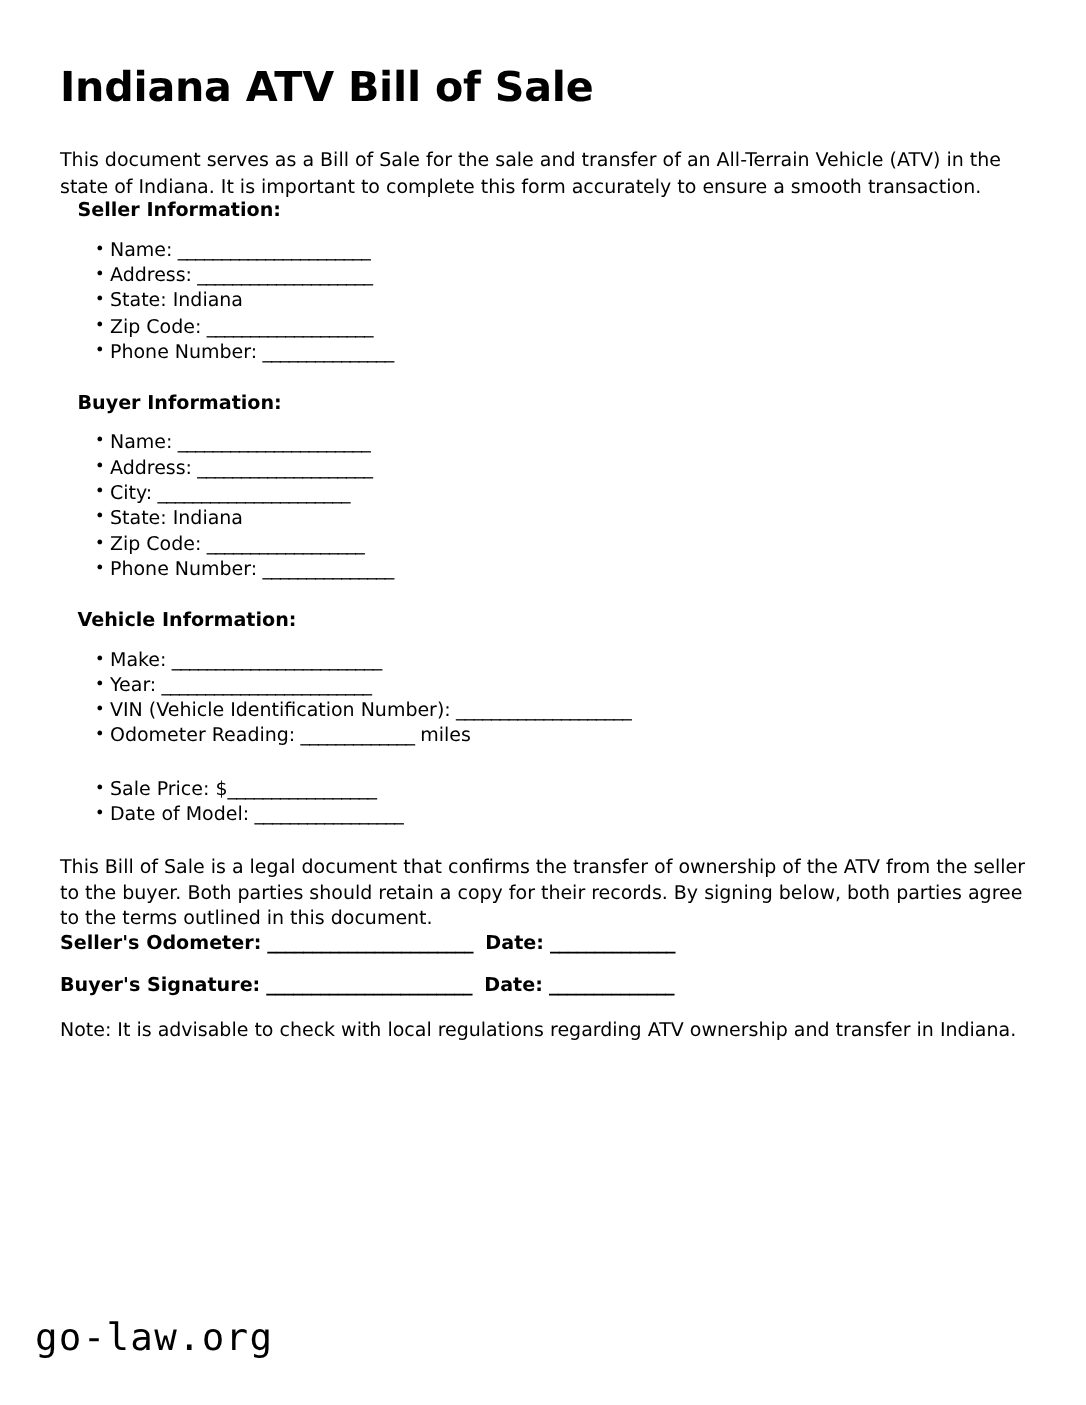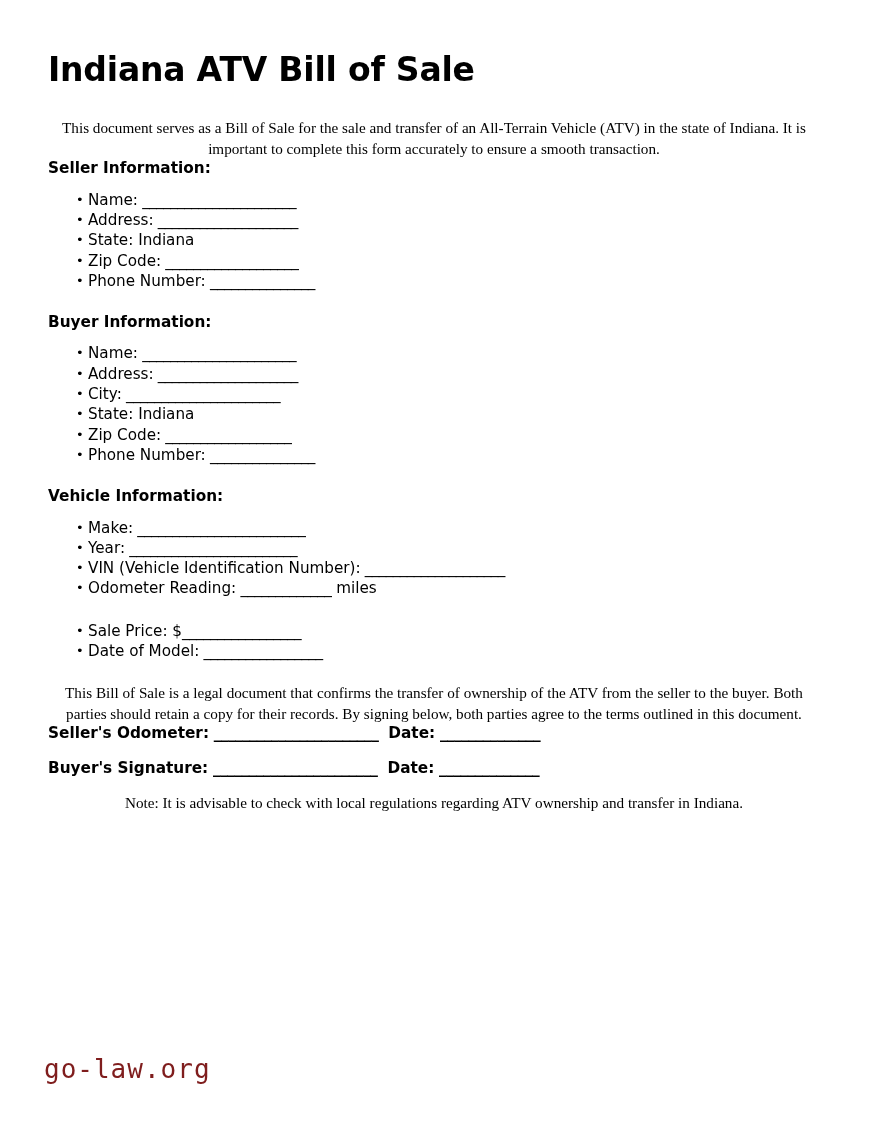--- a/index.html
+++ b/index.html
@@ -33,28 +33,27 @@
     font-size: 33px;
     font-weight: bold;
     letter-spacing: -0.2px;
     margin: 0 0 30px 0;
     line-height: 1.1;
   }
   p.para {
     font-size: 15.2px;
     line-height: 20.5px;
     margin: 0 0 0 0;
-    text-align: center;
-    font-family: Liberation Serif, serif;
+    text-align: left;
   }
   .intro-para { margin-bottom: 22px; }
   h2.section-heading {
     font-size: 15.3px;
     font-weight: bold;
-    margin: 0 0 12px 0;
+    margin: 0 0 12px 14px;
     line-height: 1.2;
   }
   ul.field-list {
     list-style: none;
     margin: 0 0 22px 0;
     padding: 0;
   }
   ul.field-list li {
     font-size: 15.2px;
     line-height: 20.3px;
@@ -79,26 +78,26 @@
     font-weight: bold;
     line-height: 1.2;
     margin-bottom: 16px;
     white-space: nowrap;
   }
   .sig-row .sig-gap { display: inline-block; width: 10px; }
   .sig-row .blank { letter-spacing: -0.5px; }
   .note-para { margin-top: 22px; }
   .watermark {
     position: absolute;
-    left: 44px;
+    left: 28px;
     top: 1056px;
     font-family: "DejaVu Sans Mono", "Liberation Mono", monospace;
-    font-size: 26px;
+    font-size: 30px;
     letter-spacing: 1px;
-    color: #7f1d1d;
+    color: #000000;
     line-height: 1;
   }
 </style>
 </head>
 <body>
 
 <div class="page">
   <div class="content">
 
     <h1 class="doc-title">Indiana ATV Bill of Sale</h1>

